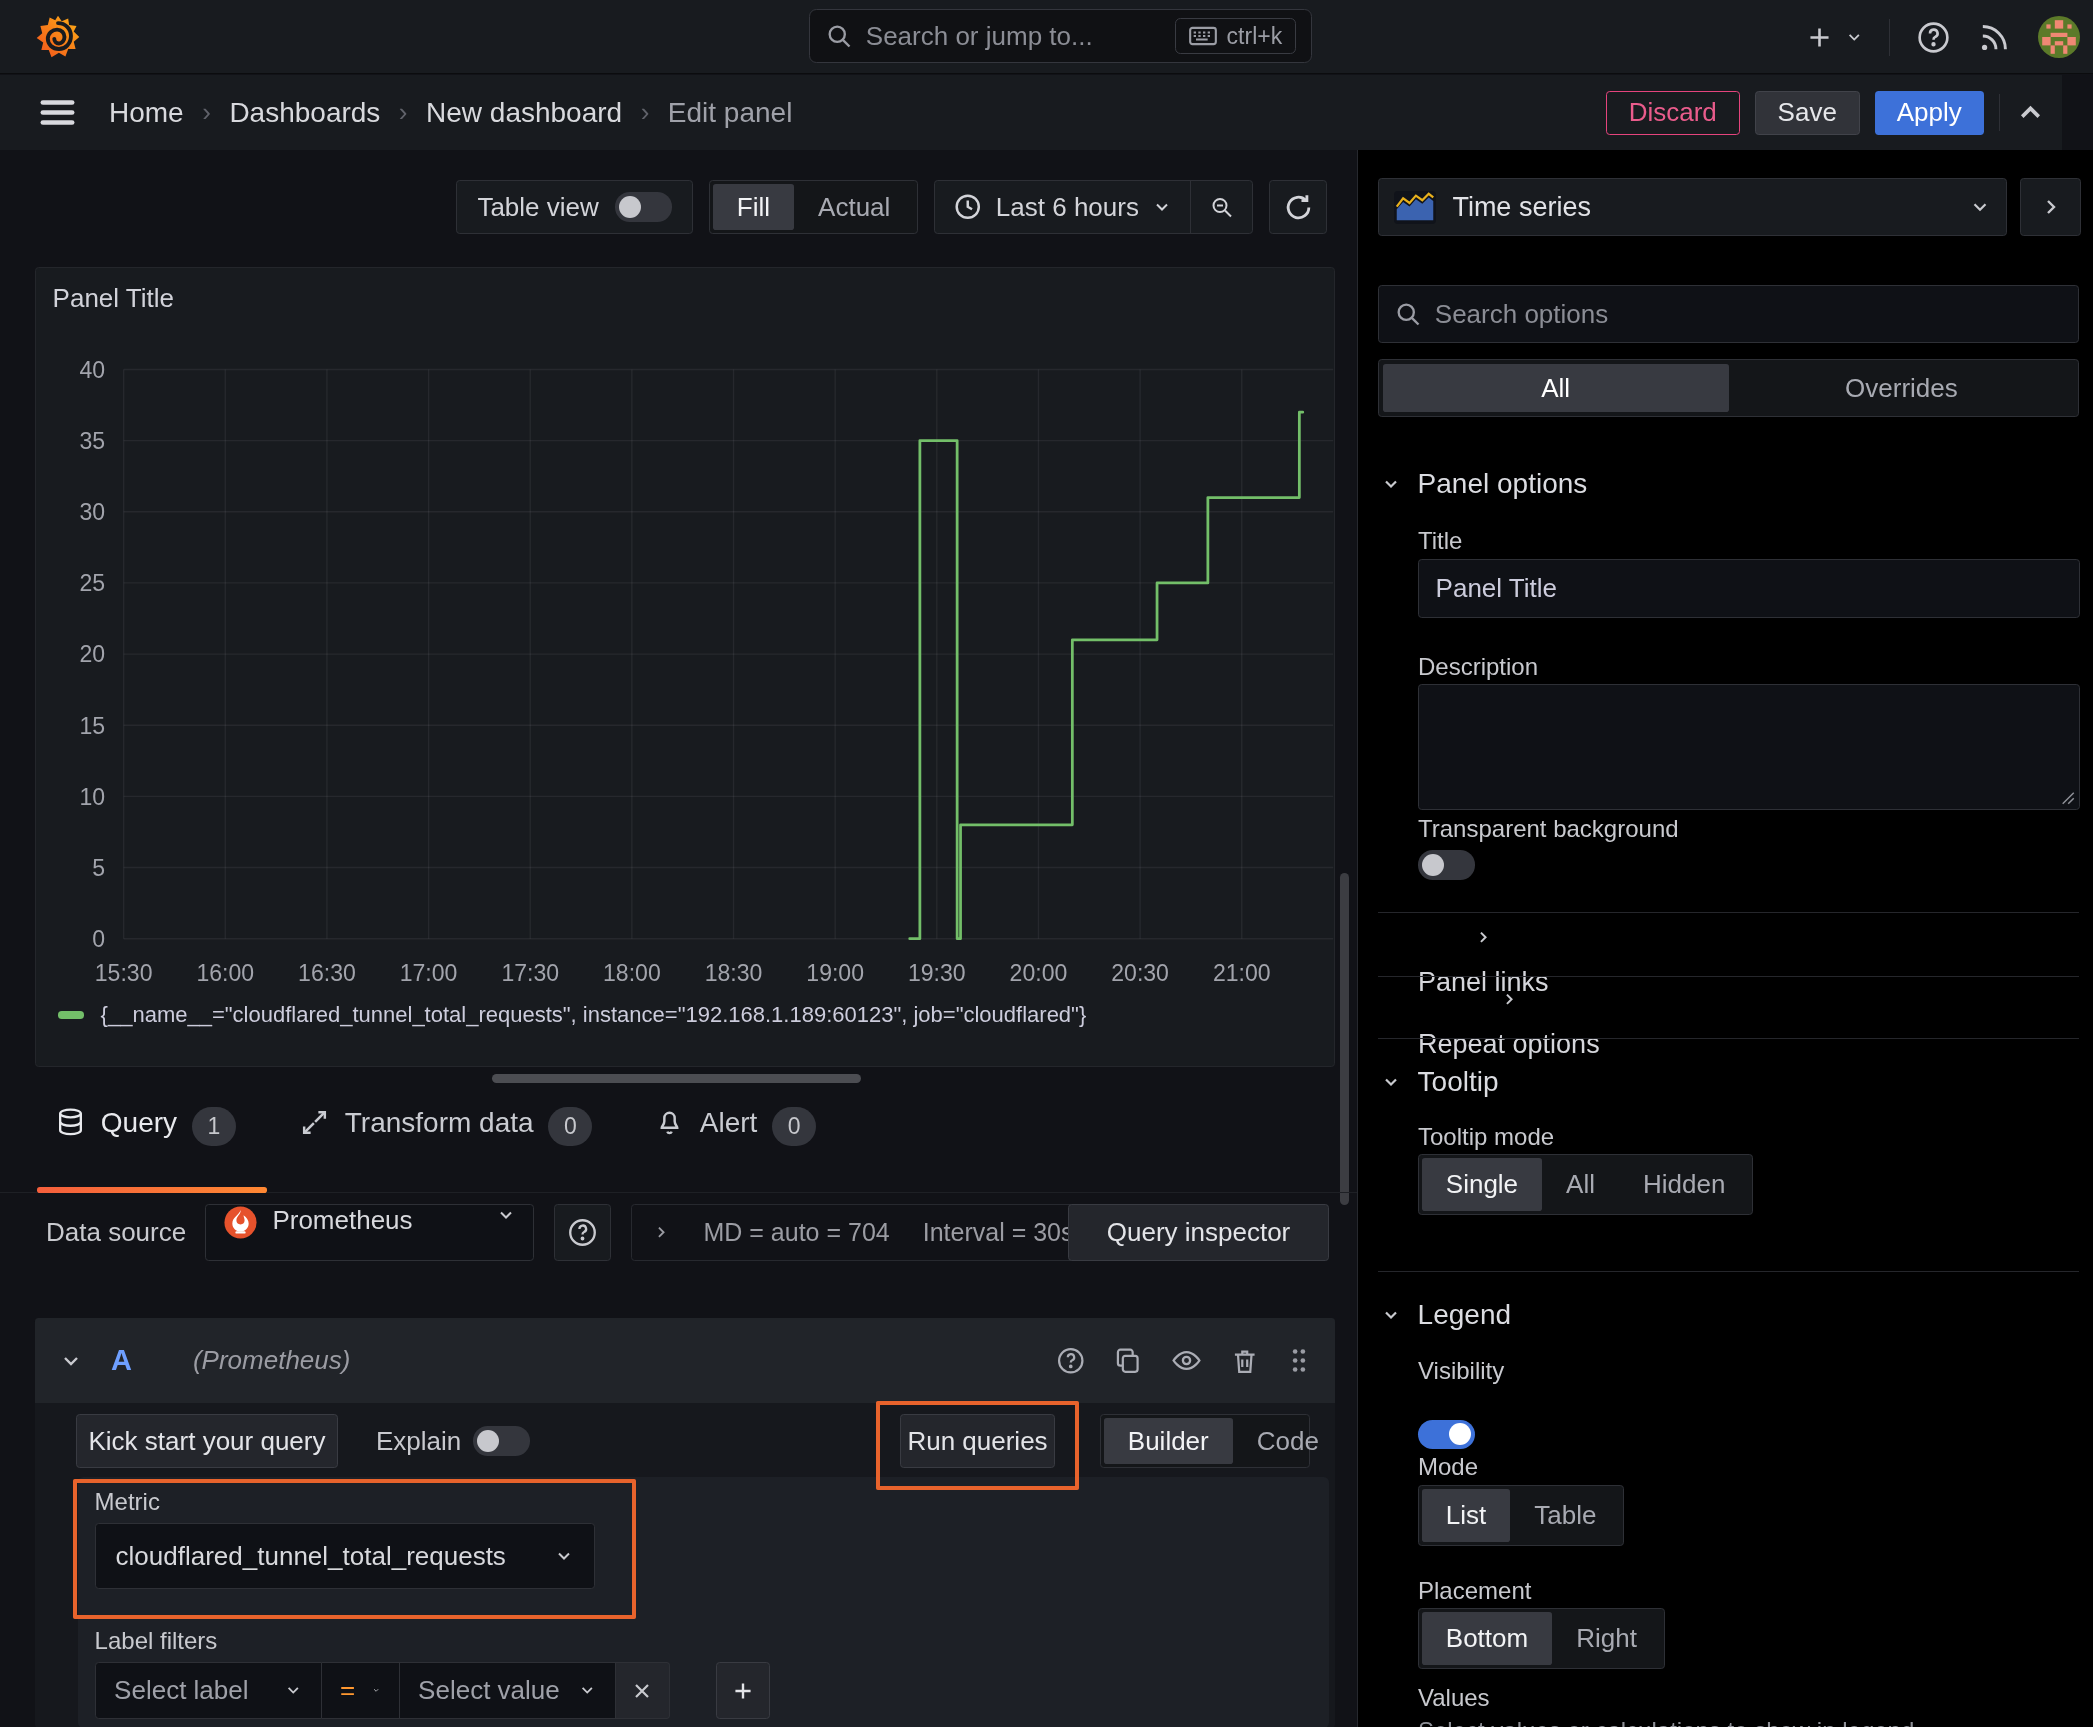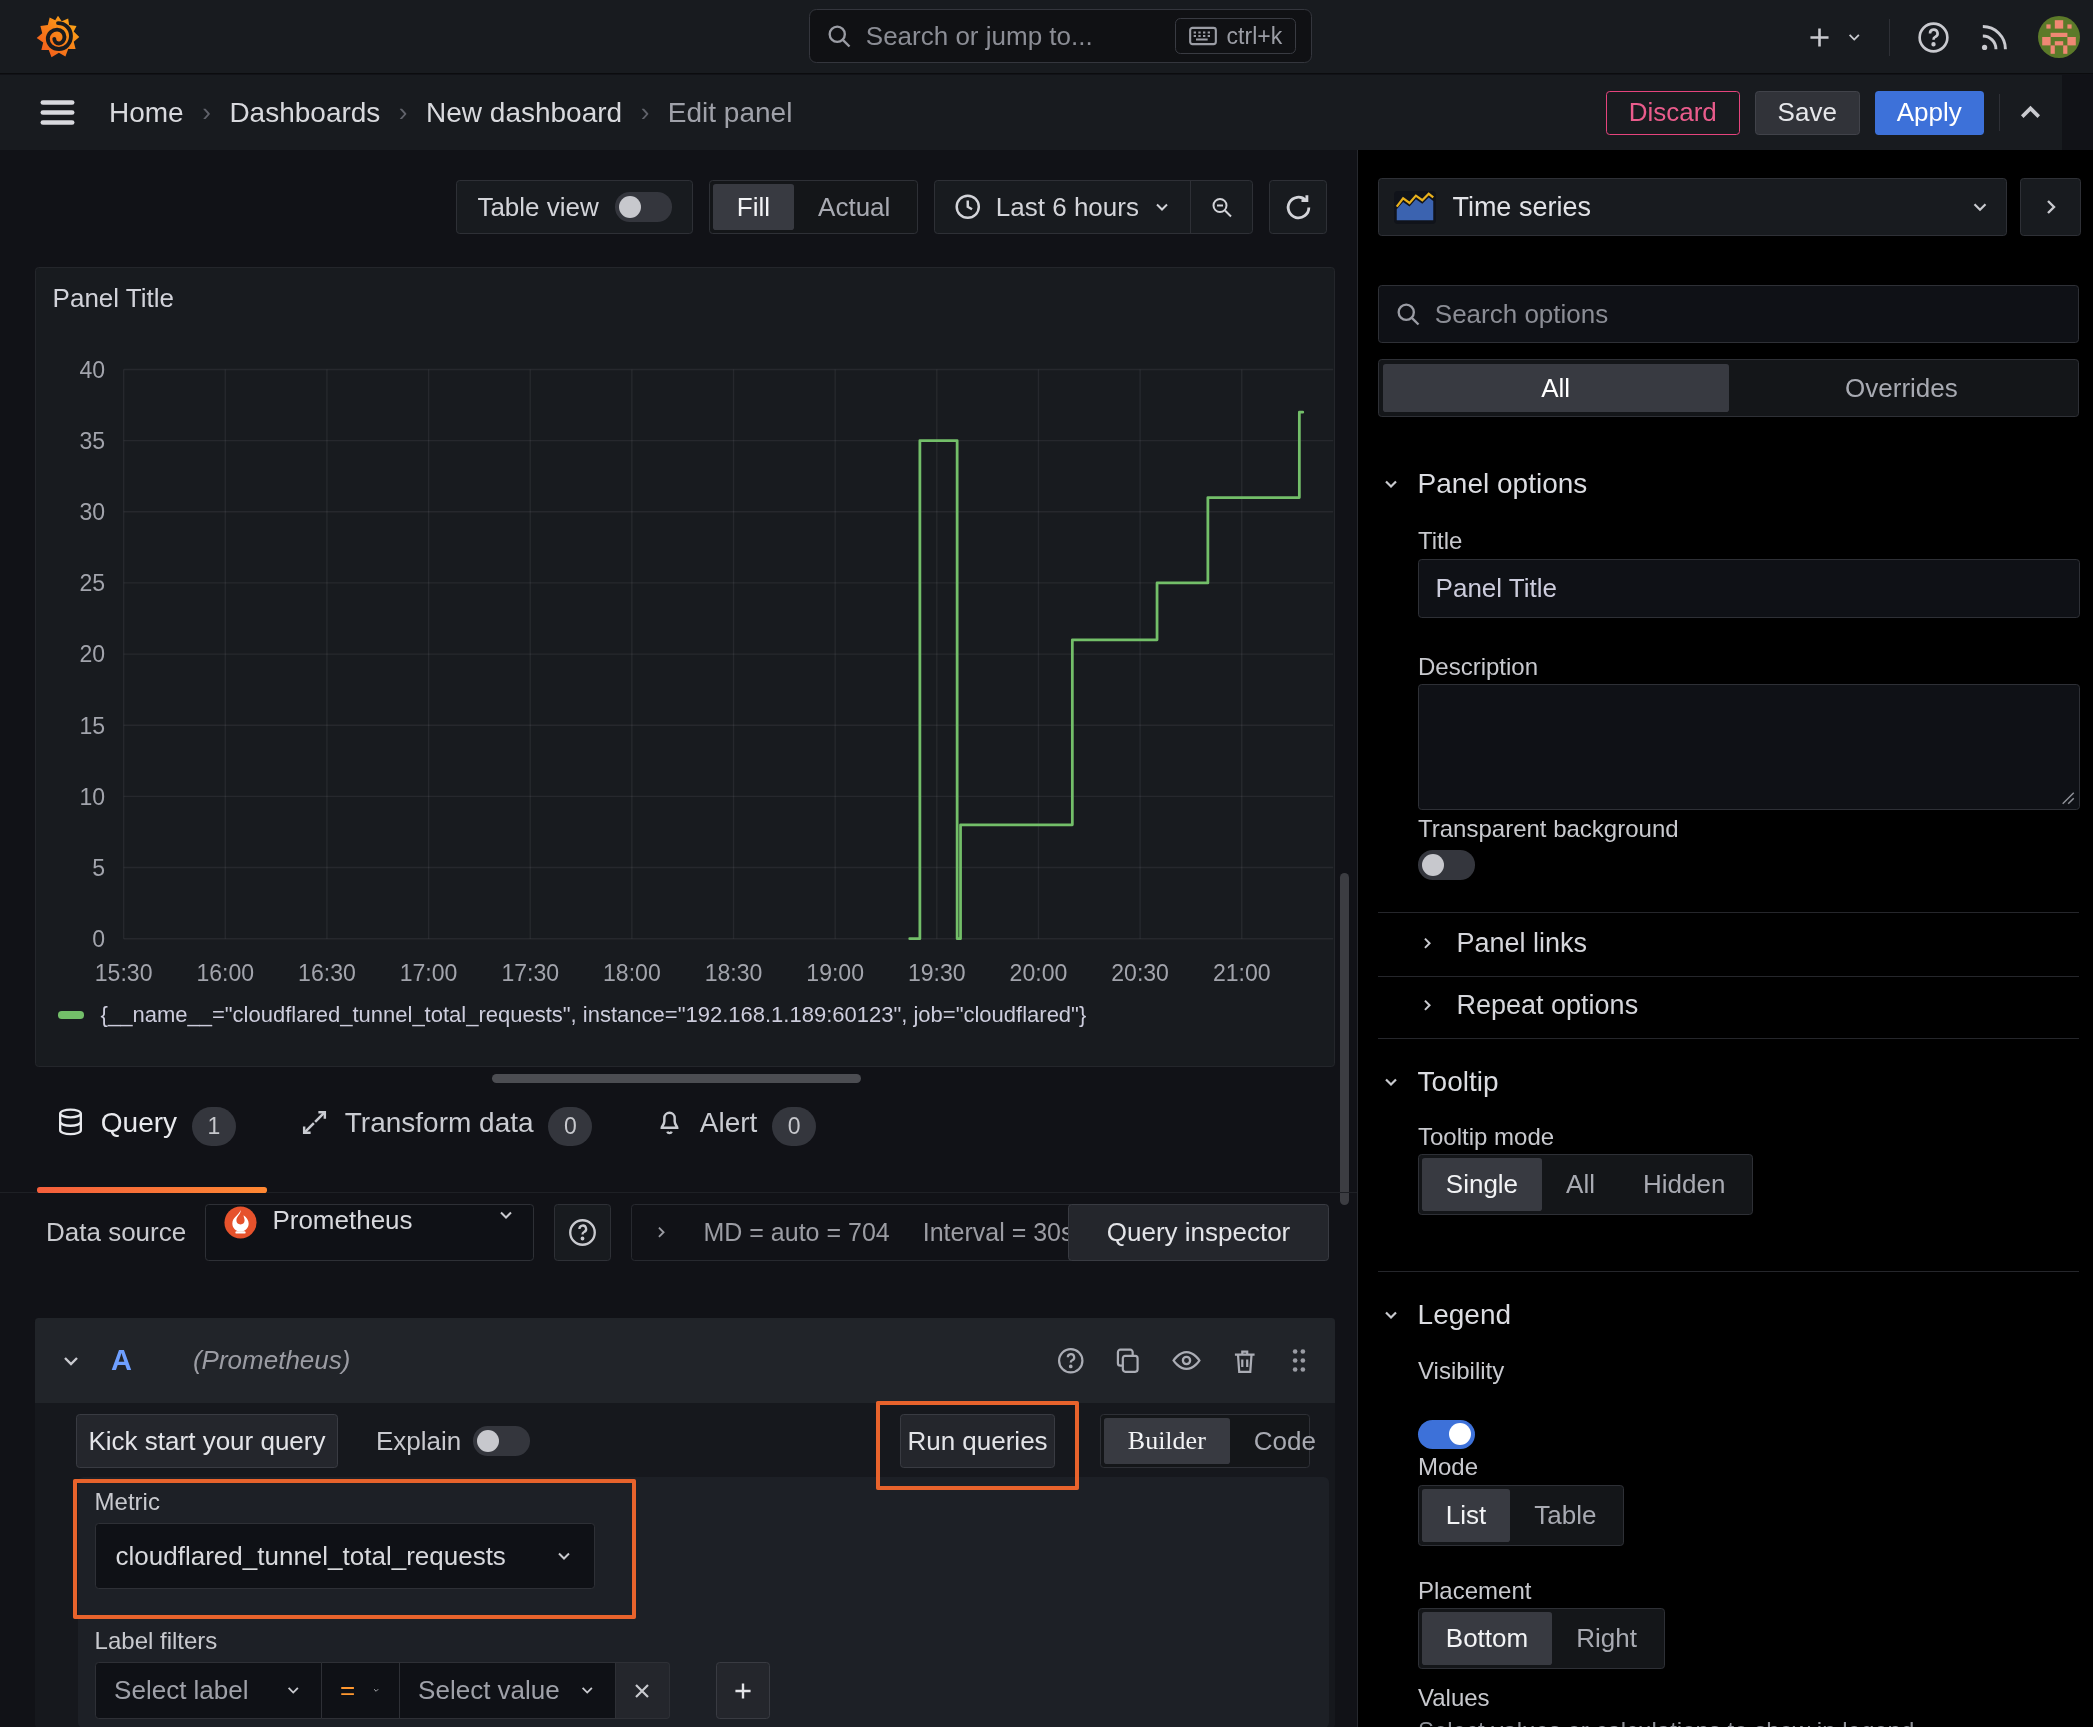--- a/index.html
+++ b/index.html
@@ -113,21 +113,21 @@
   .optsearch .ph { font-size:26px; color:#8B8D95; }
   .radio2 { position:absolute; left:20px; top:209px; width:701px; height:58px; display:flex; padding:3.7px; background:#141619; border:0.9px solid #2E3036; border-radius:3.7px; }
   .radio2 .r { flex:1; display:flex; align-items:center; justify-content:center; font-size:26px; color:#A8AAB2; border-radius:2.8px; cursor:pointer; }
   .radio2 .r.on { background:#383A41; color:#FFFFFF; }
   .sechdr { position:absolute; left:23px; display:flex; align-items:center; gap:16.6px; font-size:28px; color:#DBDCE1; cursor:pointer; }
   .slabel { position:absolute; left:60px; font-size:24px; color:#C8C9CE; }
   .shint { position:absolute; left:60px; font-size:24px; color:#8E9097; }
   .sinput { position:absolute; left:60px; width:662px; height:59px; background:#0F1116; border:0.9px solid #2E3036; border-radius:3.7px; color:#CCCCDC; font-size:26px; padding:0 16.6px; font-family:"Liberation Sans","DejaVu Sans",sans-serif; }
   .stextarea { position:absolute; left:60px; width:662px; height:126px; background:#0F1116; border:0.9px solid #2E3036; border-radius:3.7px; }
   .sdiv { position:absolute; left:20px; width:701px; height:0.9px; background:#25262B; }
-  .srow { position:absolute; left:60px; display:flex; align-items:center; gap:20px; font-size:27px; color:#D5D6DB; cursor:pointer; }
+  .srow { position:absolute; left:60px; display:flex; align-items:center; gap:20px; font-size:27px; color:#D5D6DB; cursor:pointer;flex-direction:column; }
   .segv { position:absolute; left:60px; height:61px; display:flex; padding:2.8px; background:#141619; border:0.9px solid #2E3036; border-radius:3.7px; }
   .rsz { position:absolute; right:3.7px; bottom:3.7px; }
 </style>
 </head>
 <body>
 
 <div class="app">
 
   <header class="topbar">
     <div class="abs" style="left:33px;top:12px;">
@@ -450,21 +450,21 @@
 
       <div class="qtoolbar">
         <div class="btn2 kick">Kick start your query</div>
         <div class="explain">Explain</div>
         <div class="toggle explain-toggle">
             <div class="knob"></div>
           </div>
         <div class="btn2 runbtn">Run queries</div>
         <div class="annot annot-run"></div>
         <div class="seg bcgrp">
-          <div class="seg-item on" style="flex:1;font-family:Liberation Serif, serif;">Builder</div>
+          <div class="seg-item on" style="flex:1;">Builder</div>
           <div class="seg-item" style="flex:1;">Code</div>
         </div>
       </div>
 
       <div class="builder">
         <div class="annot annot-metric"></div>
         <div class="flabel" style="top:11px;">Metric</div>
         <div class="inputbox metric-sel">
           <span class="mval">cloudflared_tunnel_total_requests</span>
           <svg width="20" height="20" viewBox="0 0 24 24" fill="none" stroke="#C9CACF" stroke-width="2.4">

